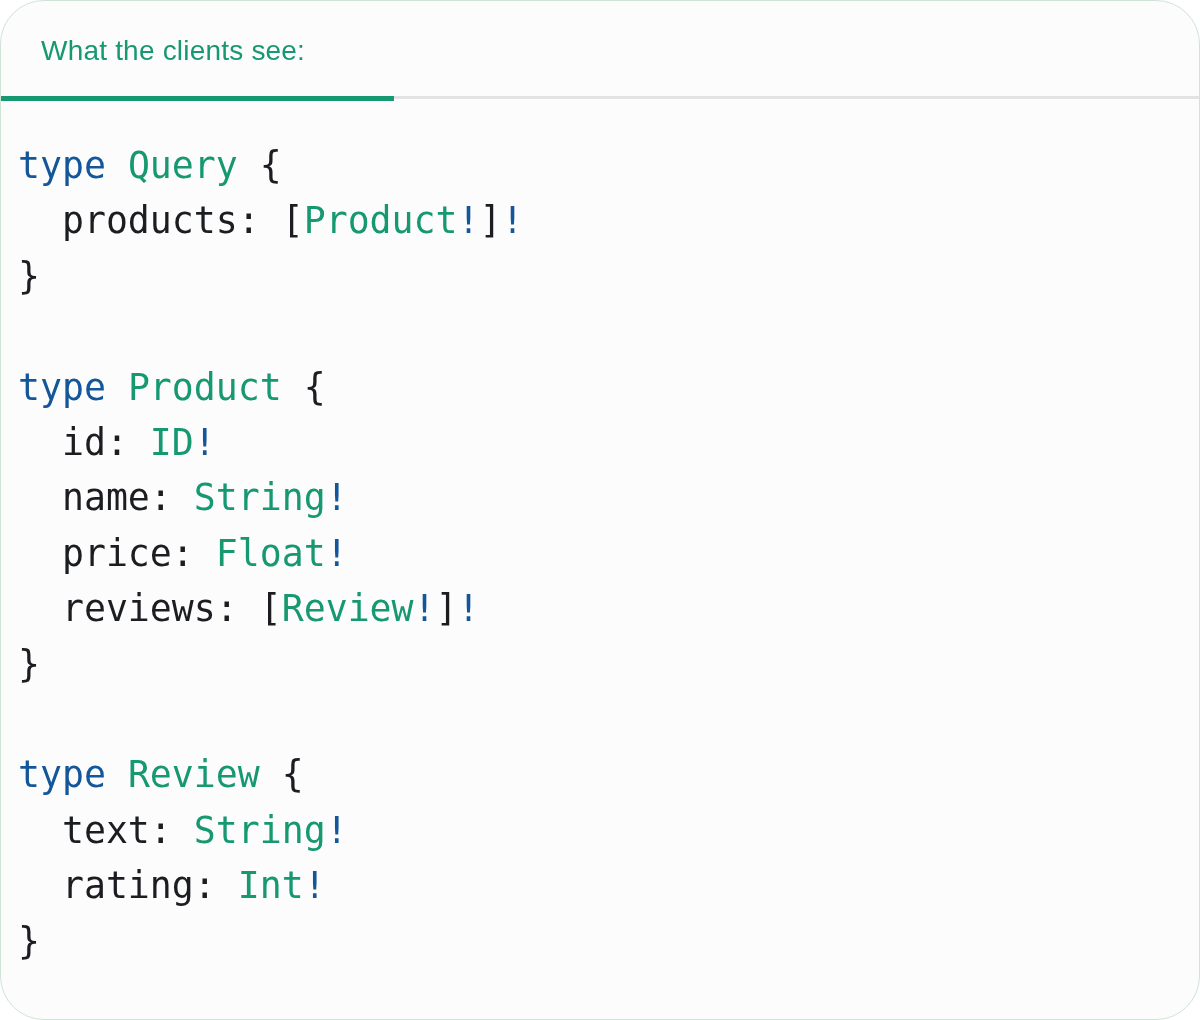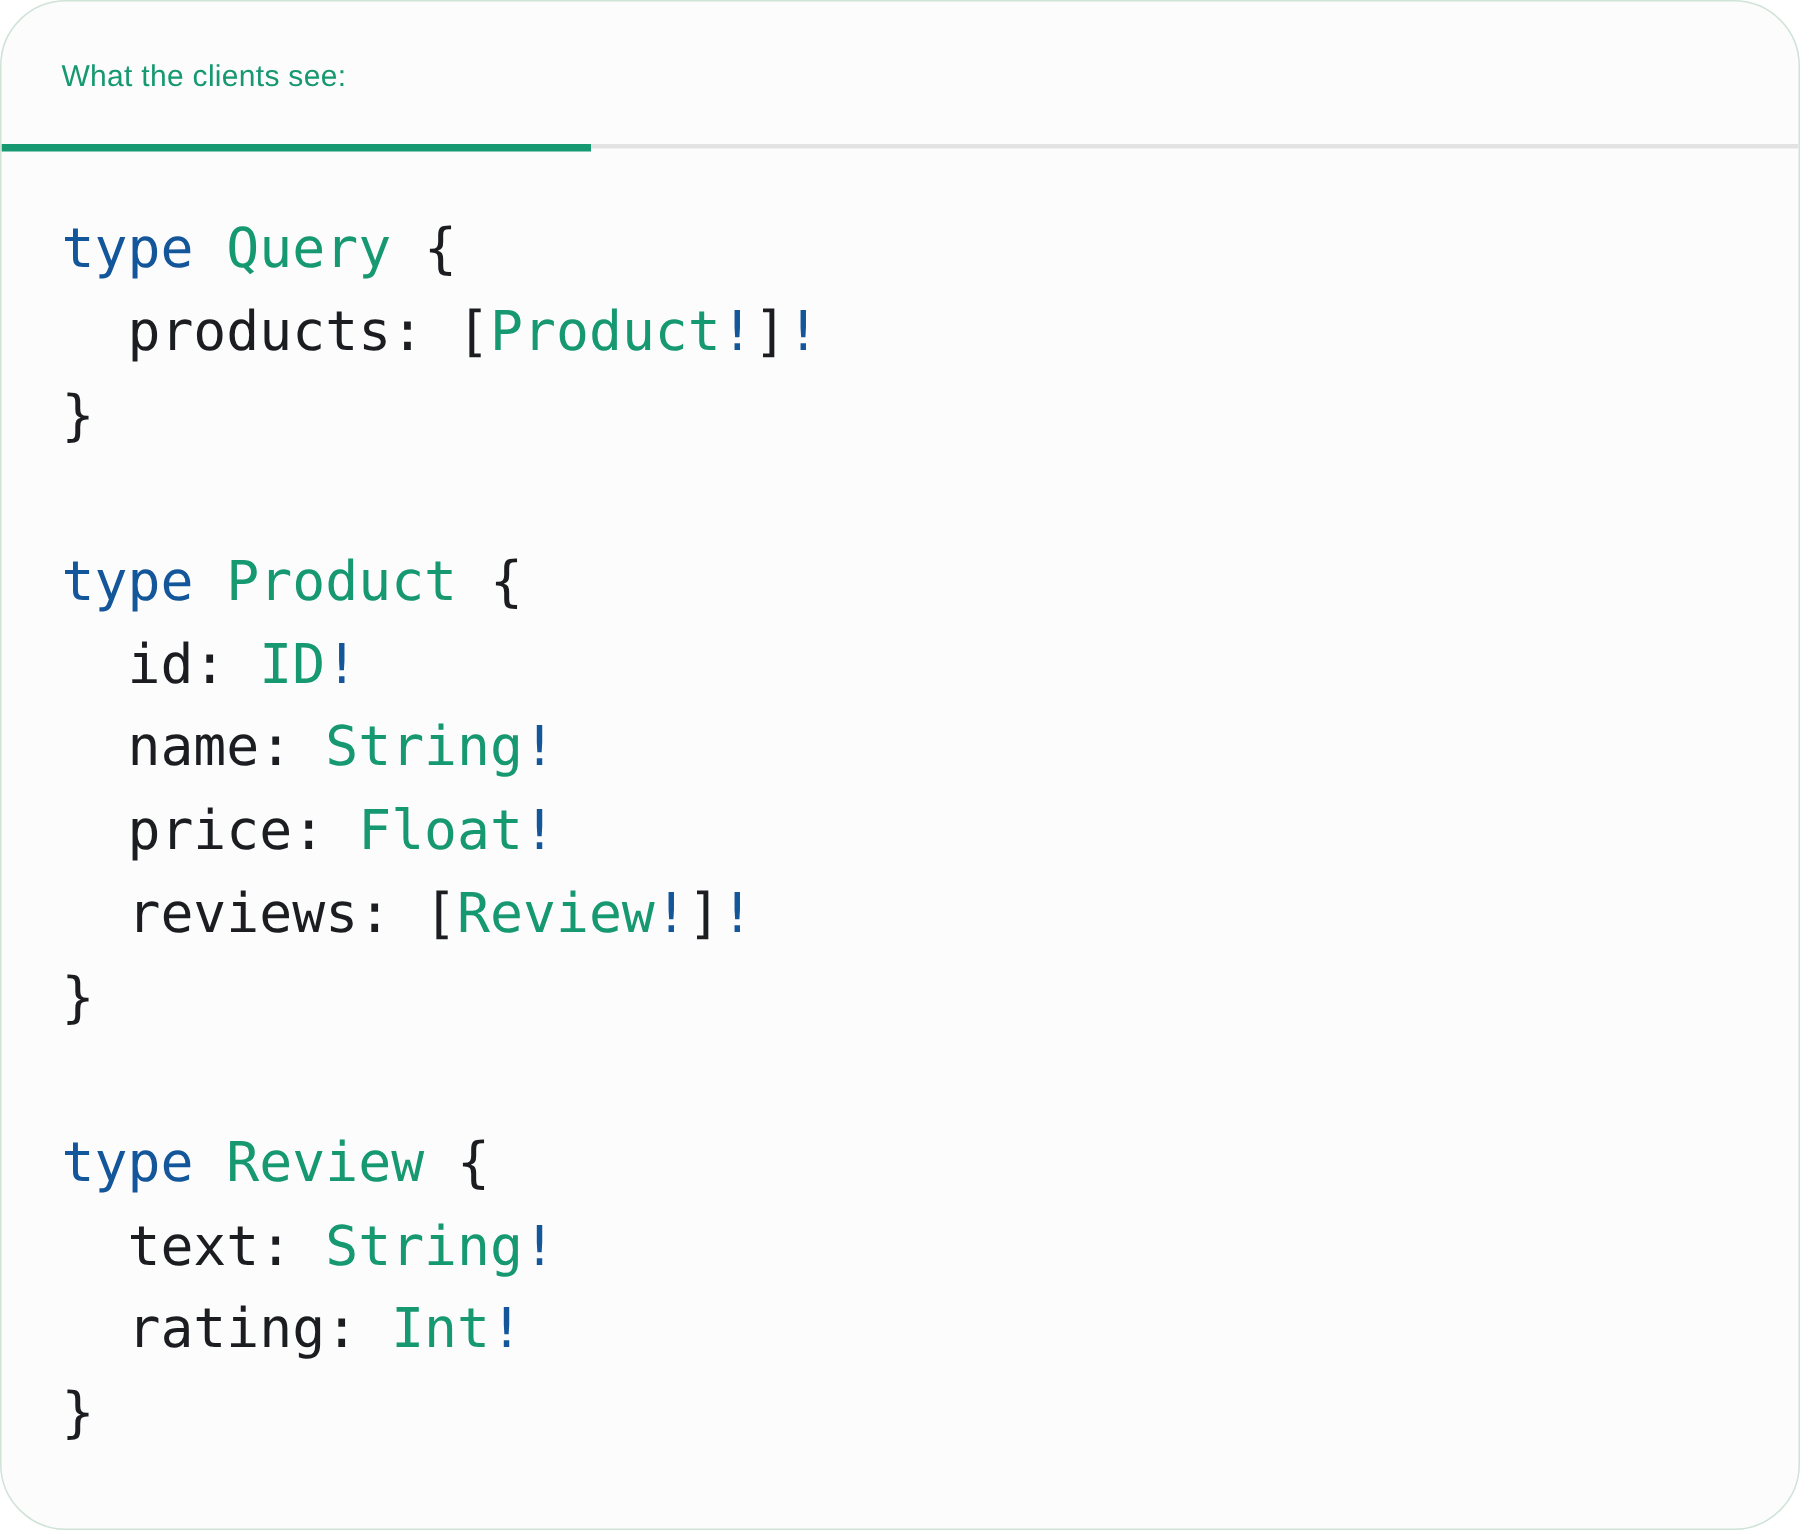--- a/index.html
+++ b/index.html
@@ -21,21 +21,21 @@
     font-family: "Liberation Sans", sans-serif;
   }
   .tabbar {
     position: relative;
     height: 100px;
   }
   .tab {
     position: absolute;
     left: 40px;
     top: 33px;
-    font-size: 20px;
+    font-size: 28px;
     line-height: 34px;
     font-weight: 500;
     letter-spacing: 0.2px;
     color: var(--accent-green, #169870);
     cursor: pointer;
     background: transparent;
     border: none;
   }
   .tabbar-rule {
     position: absolute;
@@ -49,21 +49,21 @@
     position: absolute;
     left: 0;
     top: 95px;
     width: 393px;
     height: 5px;
     background: var(--accent-green, #169870);
     z-index: 2;
   }
   pre.code {
     margin: 0;
-    padding: 37px 30px 0 40px;
+    padding: 37px 30px 0 17px;
     font-family: "DejaVu Sans Mono", "Liberation Mono", monospace;
     font-size: 36.5px;
     line-height: 55.4px;
     font-weight: 500;
     color: var(--code-plain, #1b1d21);
   }
   .tok-k { color: var(--code-blue, #14569a); }
   .tok-b { color: var(--code-blue, #14569a); }
   .tok-t { color: var(--code-green, #169870); }
   .tok-p { color: var(--code-plain, #1b1d21); }

